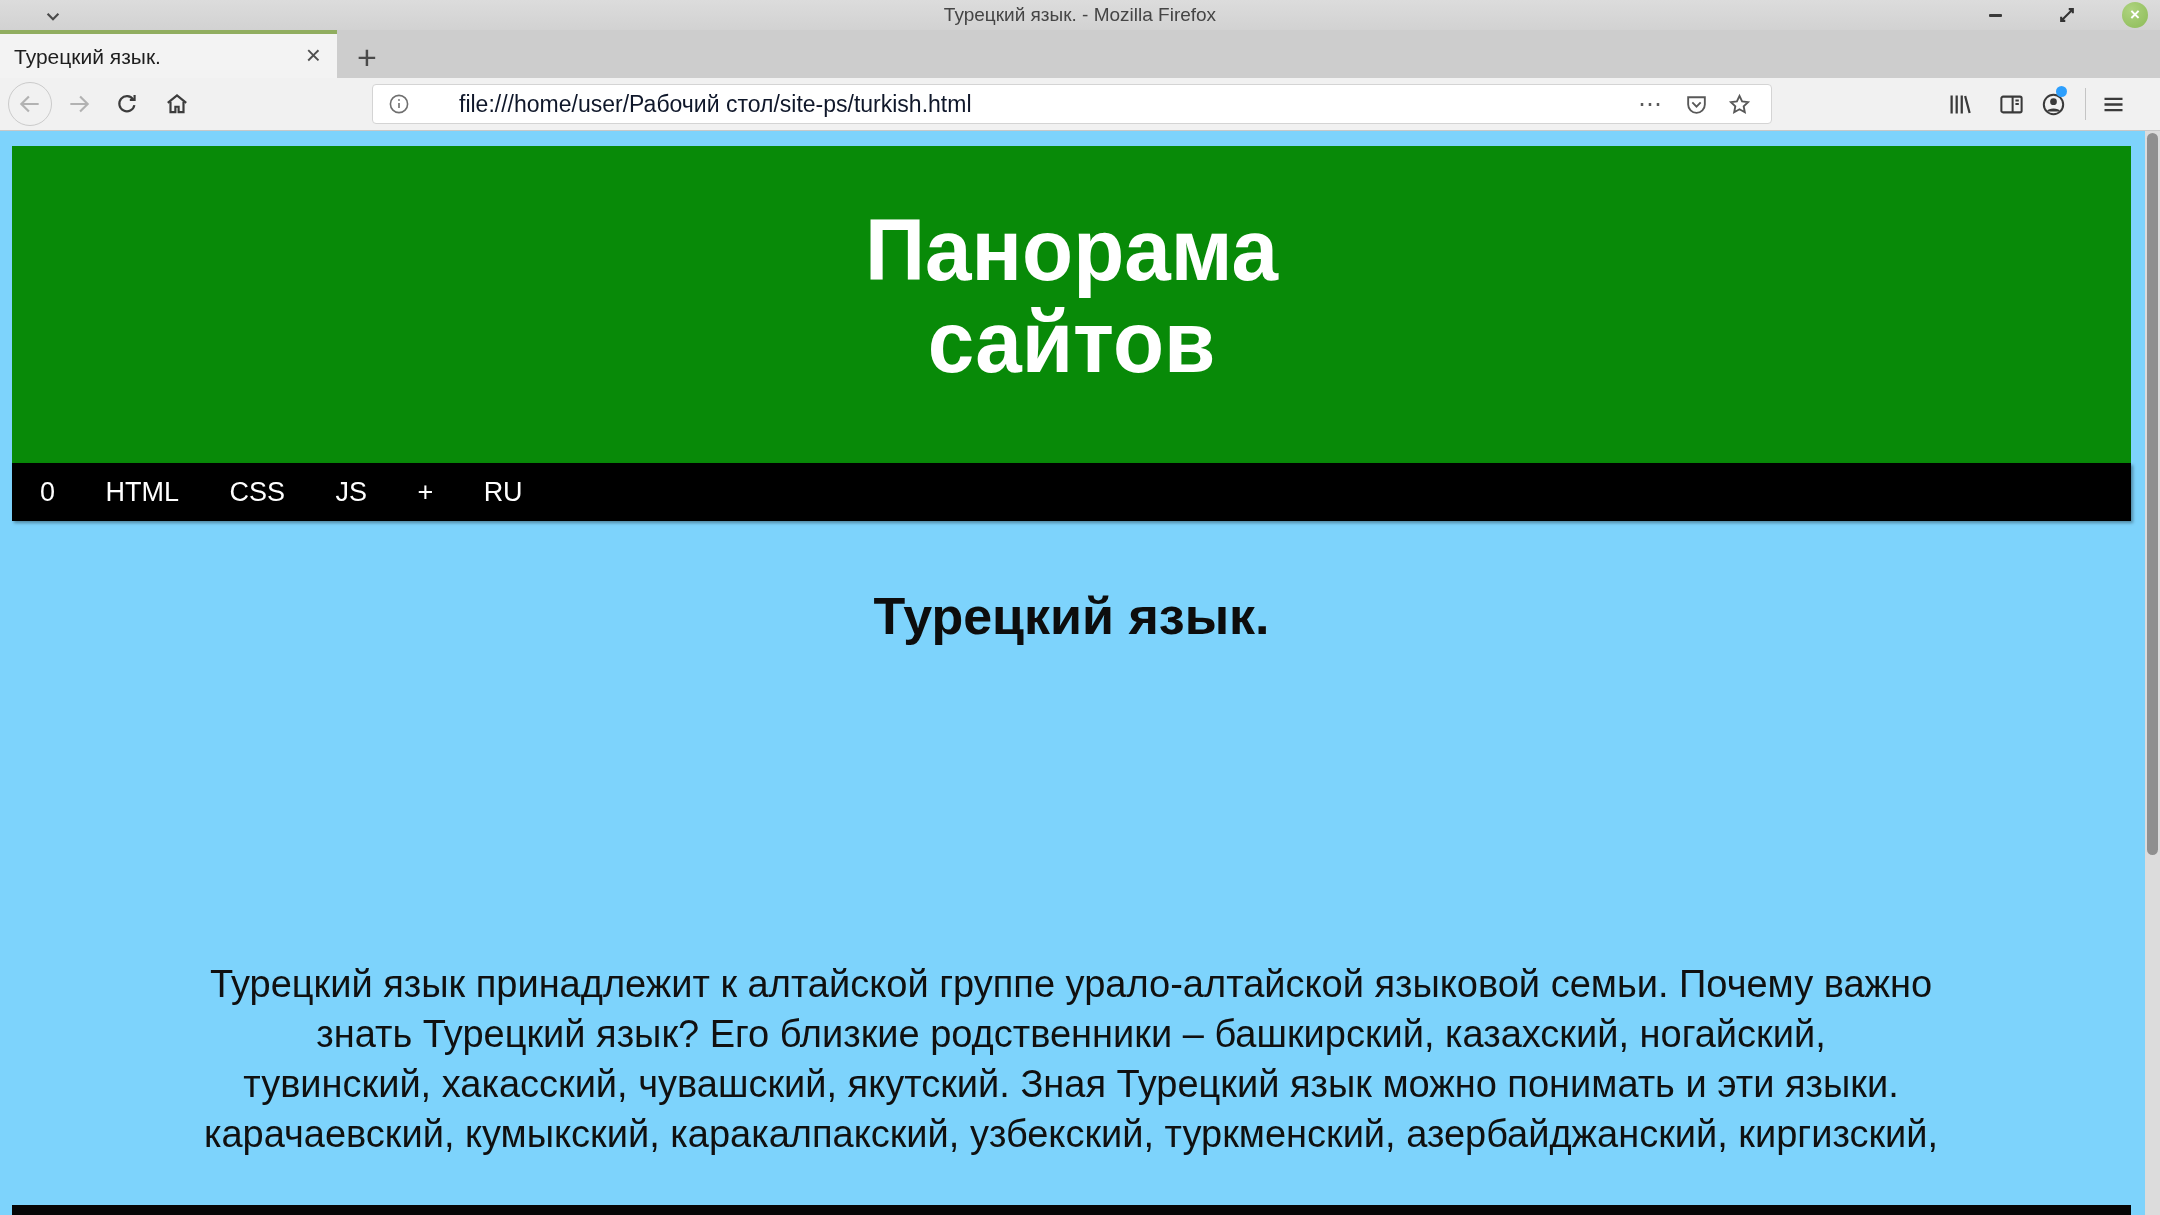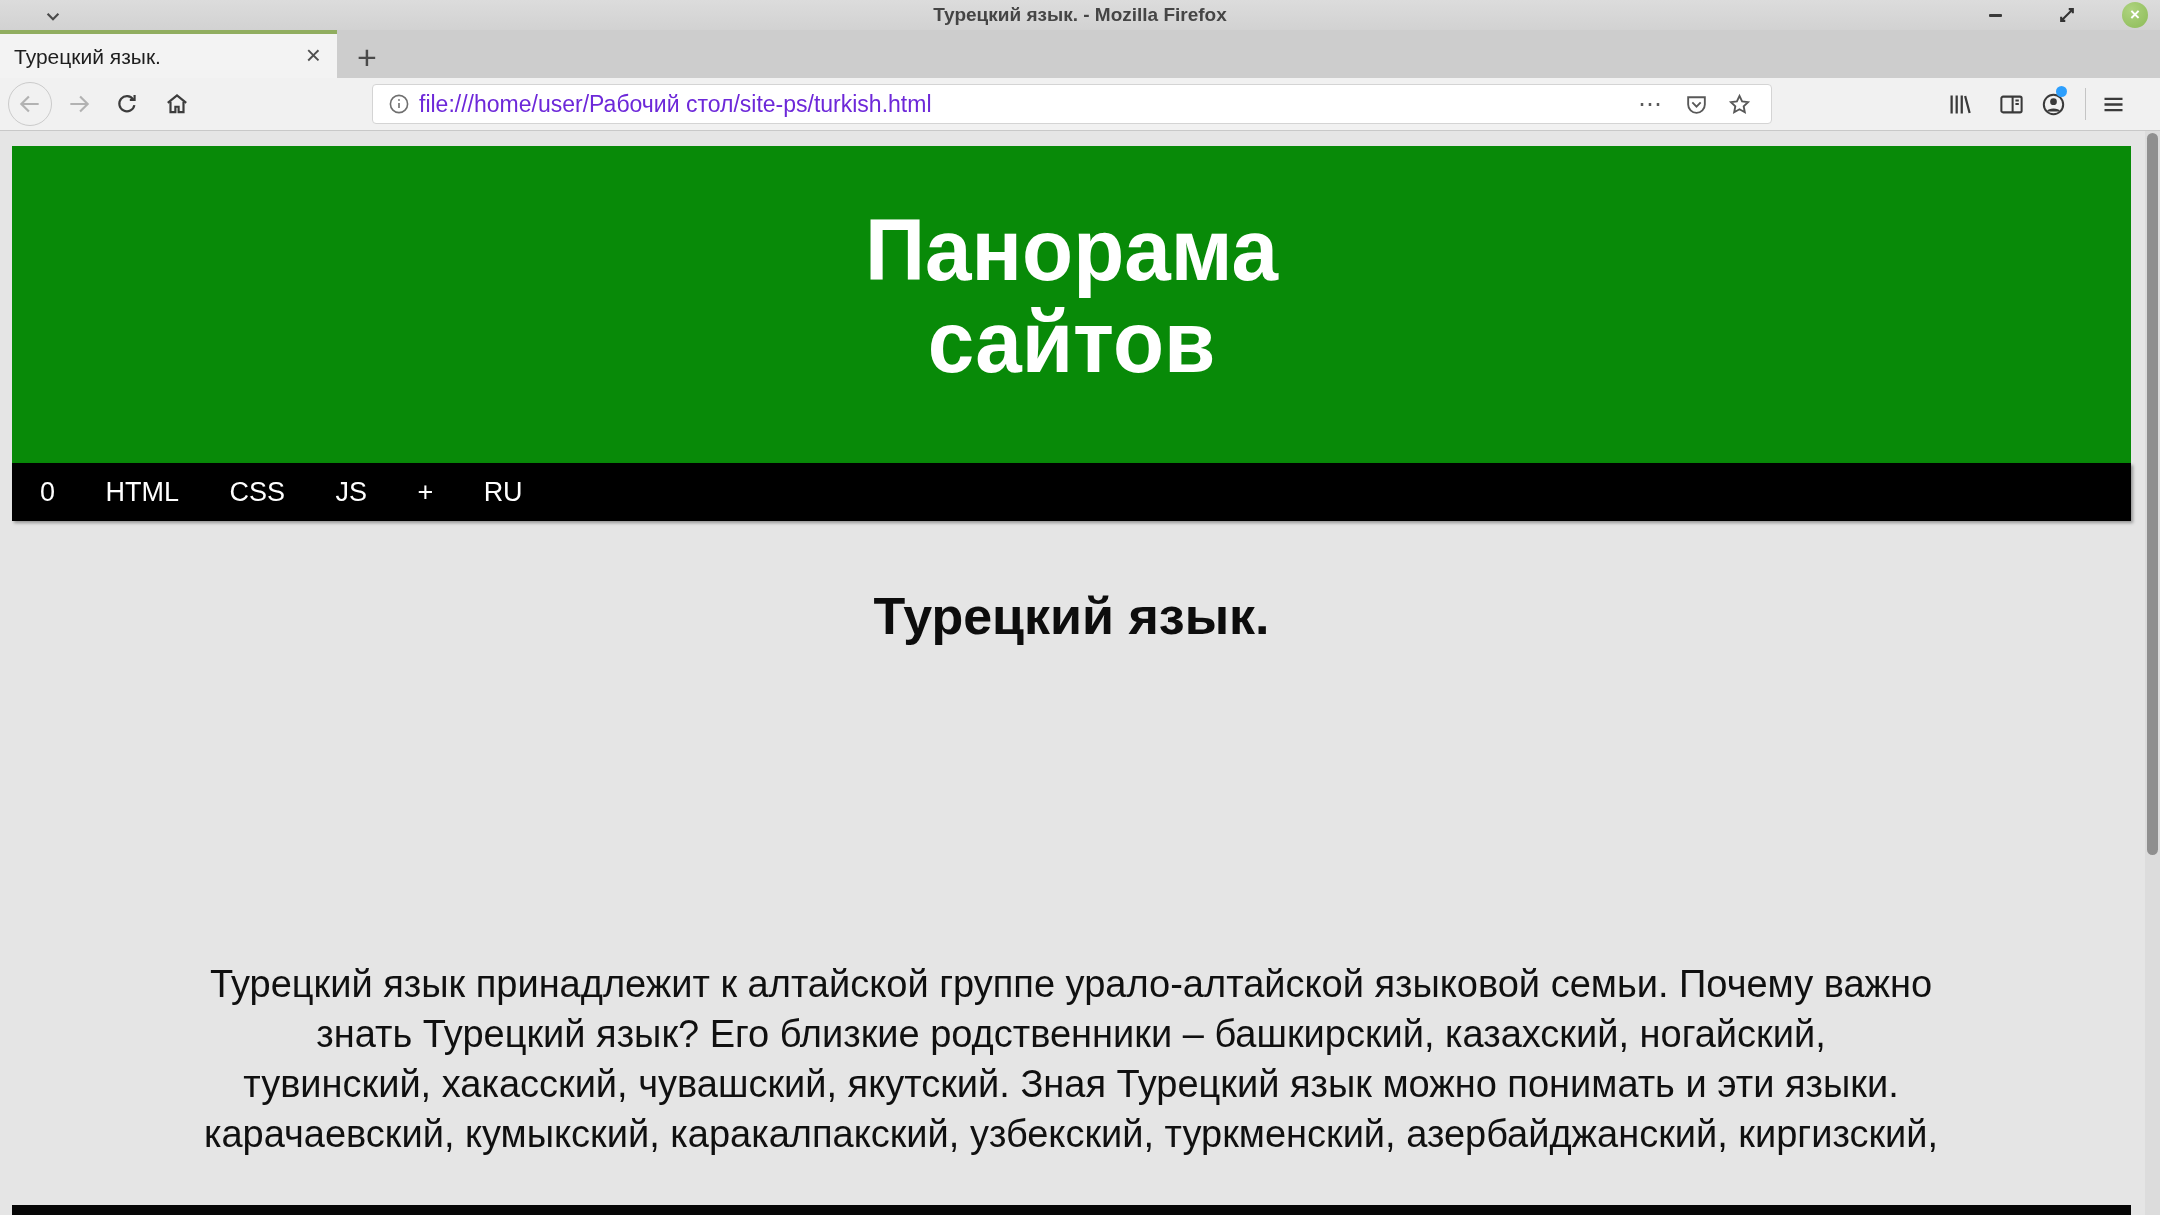--- a/index.html
+++ b/index.html
@@ -3,21 +3,21 @@
 <meta charset="utf-8">
 <style>
   html,body{margin:0;padding:0;background:#555;}
   .screen{position:relative;width:2160px;height:1215px;background:#fff;overflow:hidden;
           font-family:"Liberation Sans",sans-serif;}
 
   
   .titlebar{position:absolute;left:0;top:0;width:2160px;height:30px;
             background:linear-gradient(#dcdcdc,#d2d2d2);border-bottom:1px solid #bdbdbd;}
   .win-title{position:absolute;left:0;right:0;top:0;height:30px;line-height:30px;text-align:center;
-             font-size:19px;font-weight:bold;color:#454545;}
+             font-size:19px;font-weight:normal;color:#454545;}
   .win-chevron{position:absolute;left:40px;top:3px;width:26px;height:26px;color:#4a4a4a;}
   .win-btn{position:absolute;top:1px;width:30px;height:28px;display:flex;align-items:center;justify-content:center;color:#333;}
   .wb-min{right:150px;} .wb-restore{right:78px;}
   .wb-close{right:12px;top:2px;width:26px;height:26px;border-radius:50%;
             background:radial-gradient(circle at 35% 30%,#aed37f,#8cbb57);
             color:#fff;font-size:17px;font-weight:bold;line-height:26px;text-align:center;}
   .minbar{width:13px;height:3px;background:#3a3a3a;border-radius:1px;}
 
   
   .tabbar{position:absolute;left:0;top:30px;width:2160px;height:48px;background:#cdcdcd;}
@@ -33,29 +33,29 @@
   .toolbar{position:absolute;left:0;top:78px;width:2160px;height:52px;background:#f1f1f1;
            border-bottom:1px solid #c8c8c8;}
   .tool-ic{position:absolute;top:13px;width:26px;height:26px;color:#3c3c3c;}
   .back-wrap{position:absolute;left:8px;top:4px;width:44px;height:44px;border:1px solid #cbcbcb;
              border-radius:50%;box-sizing:border-box;display:flex;align-items:center;justify-content:center;}
   .dis{color:#b2b2b2;}
   .urlbar{position:absolute;left:372px;top:6px;width:1400px;height:40px;background:#fff;
           border:1px solid #d4d4d4;border-radius:4px;box-sizing:border-box;
           display:flex;align-items:center;padding:0 10px;}
   .url-info{width:24px;height:24px;color:#6f6f6f;flex:0 0 auto;margin:0 8px 0 4px;}
-  .url-text{flex:1 1 auto;font-size:23px;color:#6d28d9;white-space:nowrap;overflow:hidden;}
+  .url-text{flex:1 1 auto;font-size:23px;color:#0f172a;white-space:nowrap;overflow:hidden;margin-left:40px;}
   .url-dots{font-size:24px;color:#5a5a5a;letter-spacing:1px;margin:0 12px;flex:0 0 auto;}
   .url-ic{width:25px;height:25px;color:#585858;margin:0 9px;flex:0 0 auto;}
   .ric{position:absolute;top:13px;width:27px;height:27px;color:#3a3a3a;}
   .sep{position:absolute;left:2085px;top:10px;width:1px;height:32px;background:#c4c4c4;}
   .acct-dot{position:absolute;left:2056px;top:8px;width:11px;height:11px;border-radius:50%;background:#2d9ffd;}
 
   
-  .viewport{position:absolute;left:0;top:131px;width:2160px;height:1084px;background:#e5e5e5;}
+  .viewport{position:absolute;left:0;top:131px;width:2160px;height:1084px;background:#7dd3fc;}
   .scrollbar{position:absolute;right:0;top:0;width:15px;height:1084px;background:#dcdcdc;}
   .thumb{position:absolute;left:2px;top:2px;width:11px;height:722px;background:#8f8f8f;border-radius:6px;}
   .content{position:absolute;left:12px;top:0;width:2119px;height:1084px;}
 
   .banner{position:absolute;left:0;top:15px;width:2119px;height:317px;background:#088a08;
           color:#fff;text-align:center;}
   .banner-line{font-size:88px;font-weight:bold;line-height:92px;transform:scaleX(0.95);}
   .banner-line.first{padding-top:58px;}
 
   .sitenav{position:absolute;left:0;top:332px;width:2119px;height:58px;background:#000;

